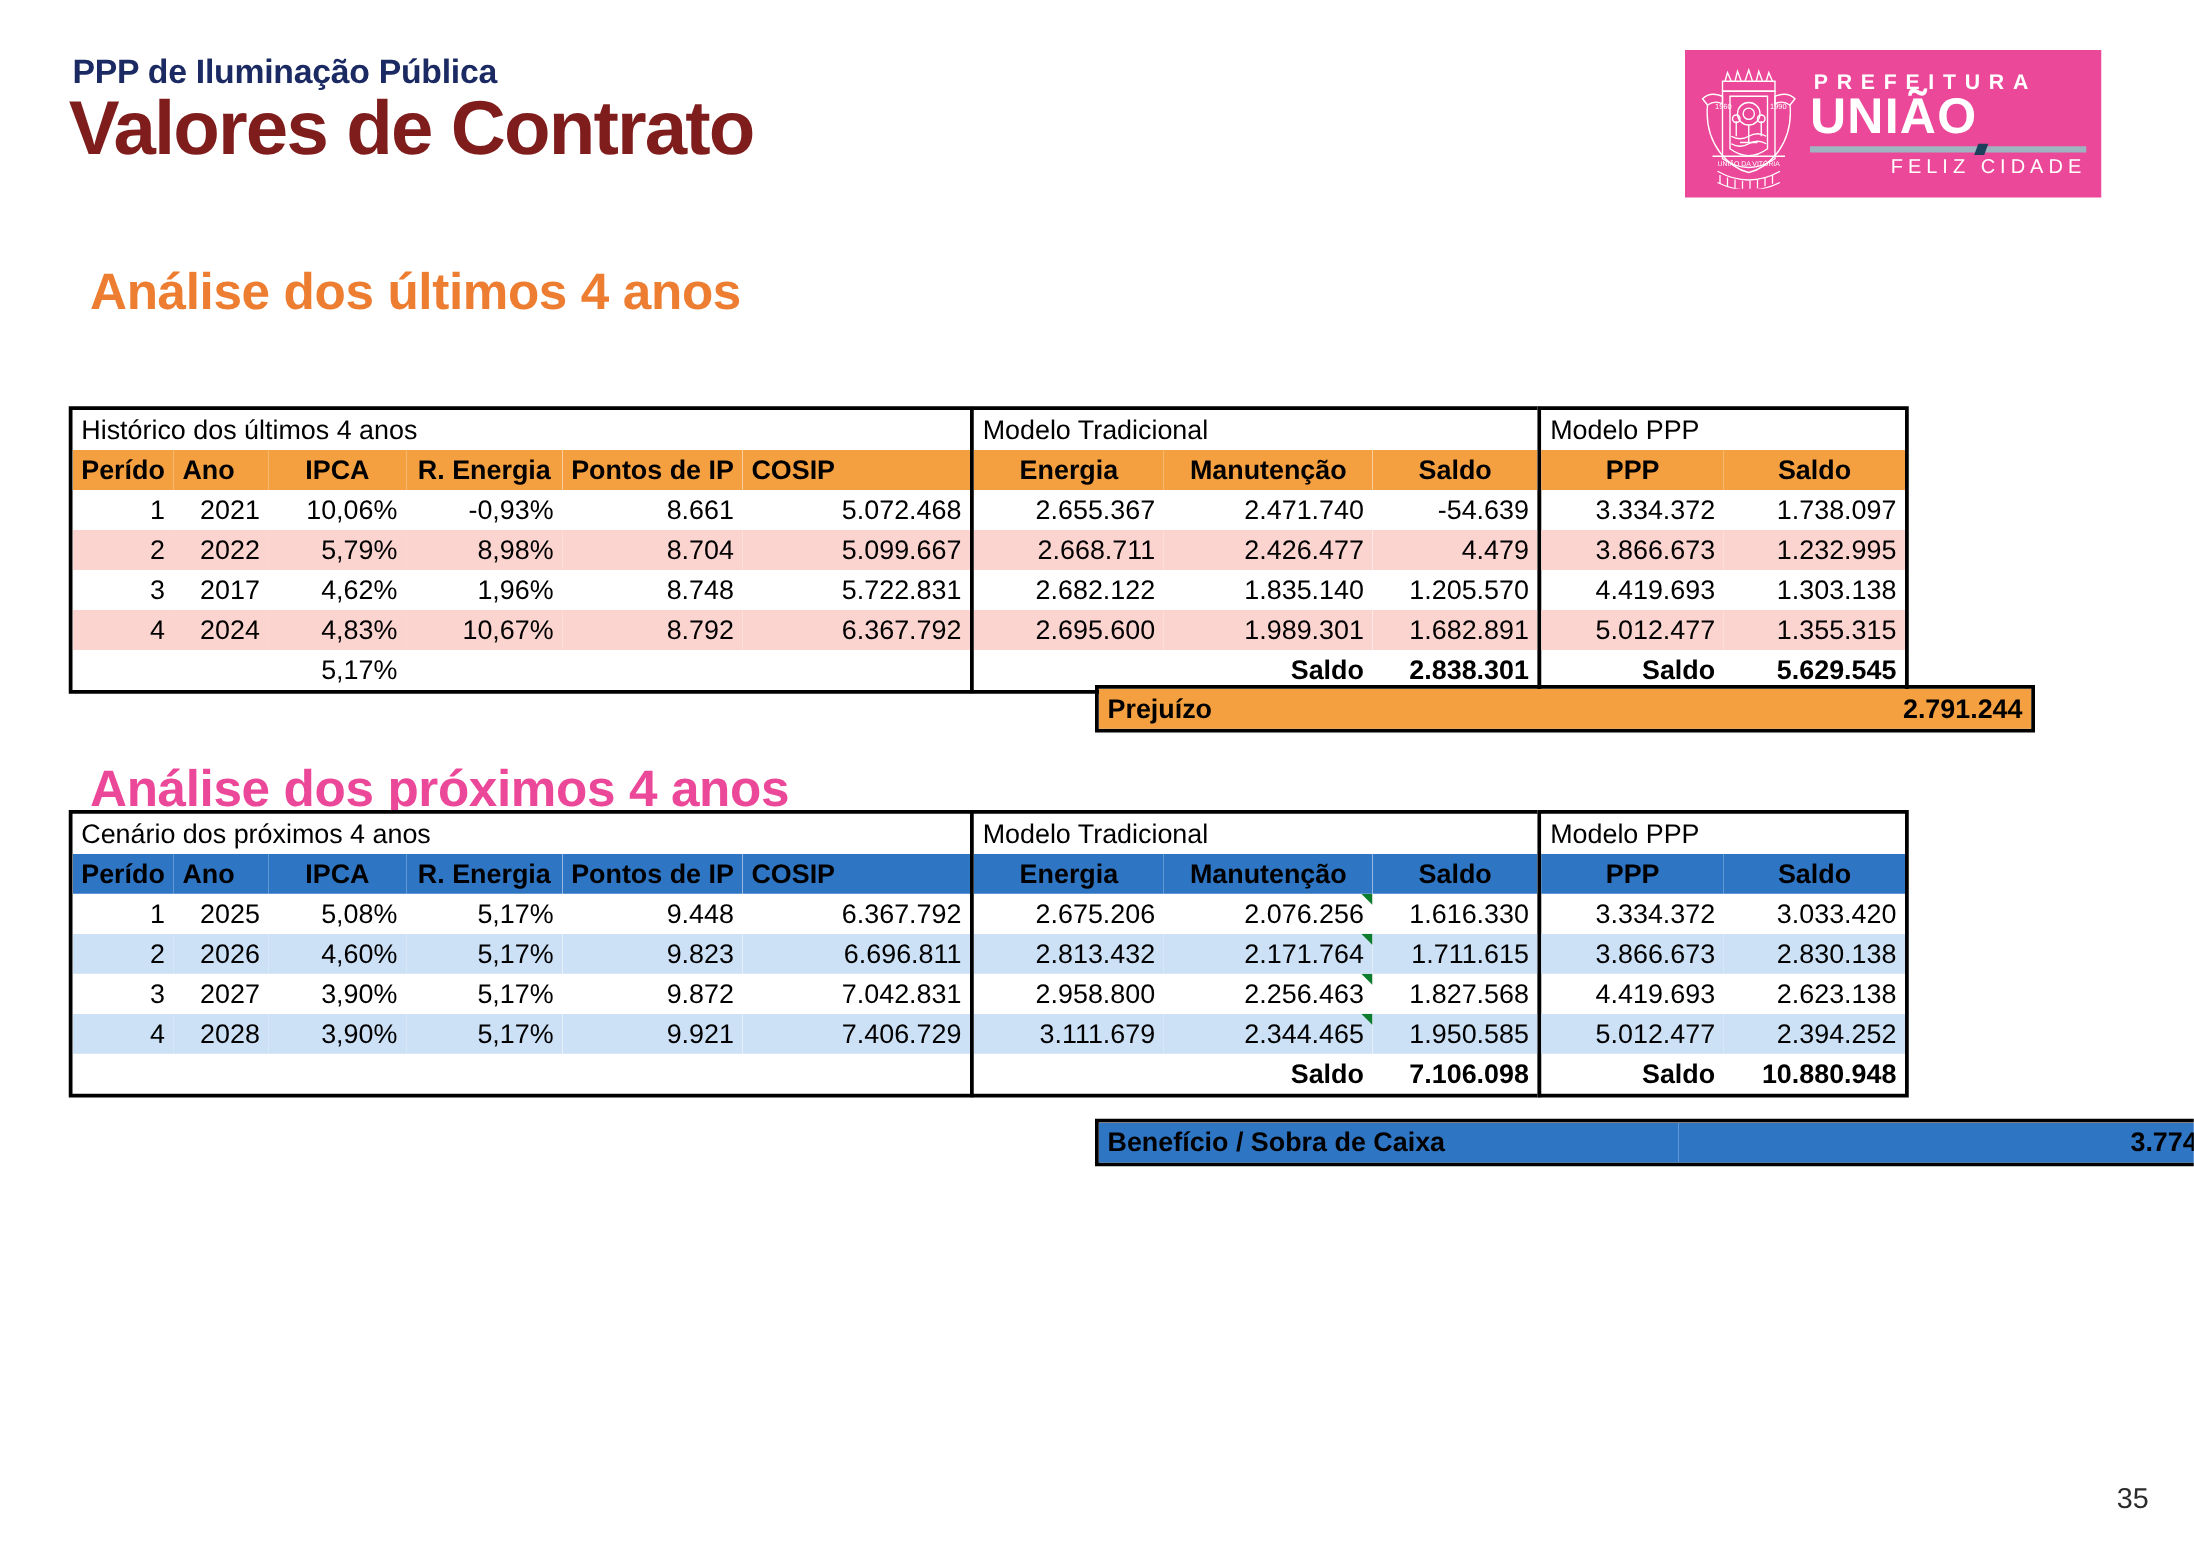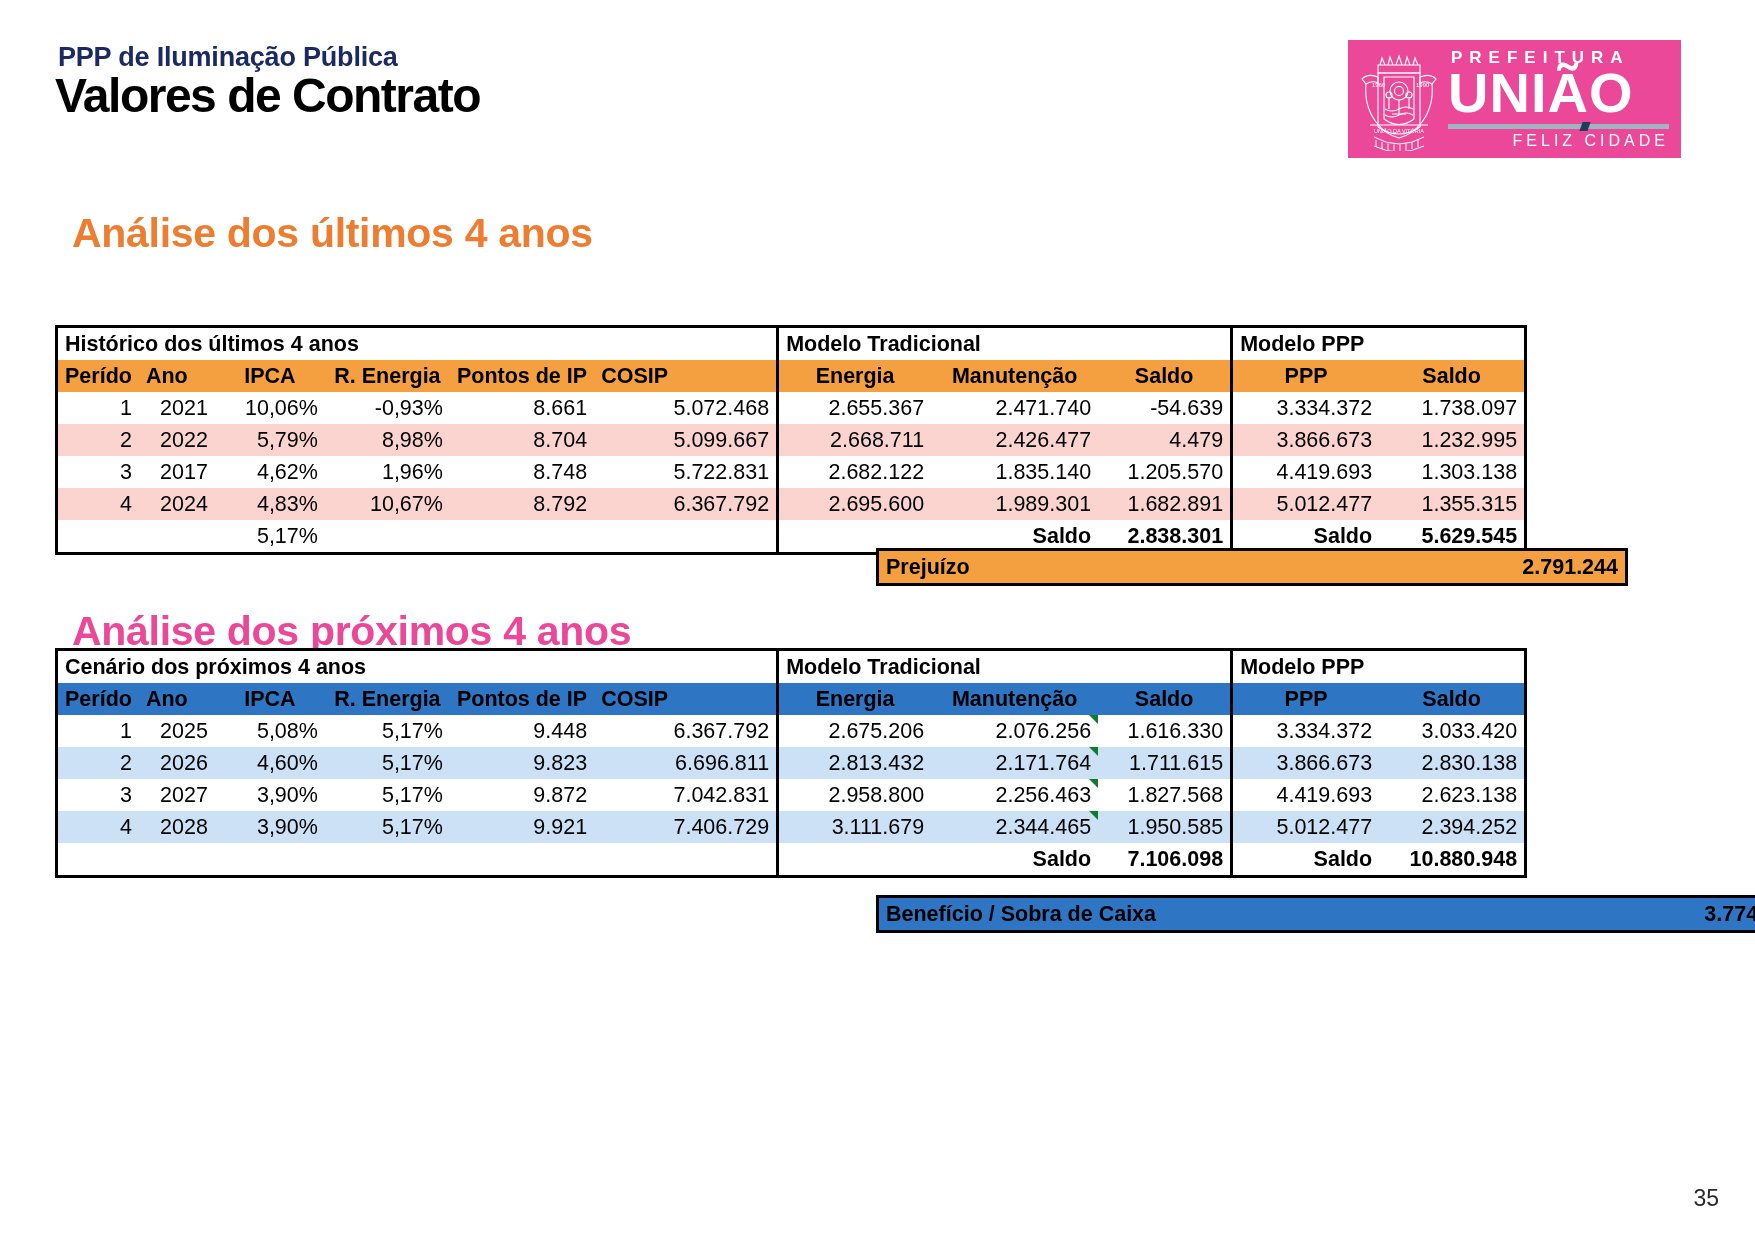--- a/index.html
+++ b/index.html
@@ -12,39 +12,39 @@
   .slide { position: relative; width: 1755px; height: 1240px; background:#fff; }
 
   
   .kicker {
     position: absolute; left: 58px; top: 42px;
     font-size: 27px; font-weight: bold; color: #1b2a63;
     letter-spacing: -0.2px;
   }
   .title {
     position: absolute; left: 55px; top: 72px;
-    font-size: 48px; font-weight: bold; color: #000000;
+    font-size: 61px; font-weight: bold; color: #7f1d1d;
     letter-spacing: -1.5px; line-height: 1.0;
   }
 
   
   .logo {
     position: absolute; left: 1348px; top: 40px;
     width: 333px; height: 118px;
     background: #ec4899;
     display: flex; align-items: center;
   }
   .crest { width: 90px; height: 104px; margin-left: 6px; flex: none; }
   .logo-txt { flex: 1; padding-right: 12px; padding-left: 4px; }
   .logo-pref {
     color: #ffffff; font-size: 17px; letter-spacing: 7px;
     font-weight: bold; text-align: left; padding-left: 3px;
   }
   .logo-uniao {
-    color: #ffffff; font-size: 56px; font-weight: bold;
+    color: #ffffff; font-size: 40px; font-weight: bold;
     letter-spacing: 1px; line-height: 0.95; margin-top: -2px;
   }
   .logo-rule {
     height: 5px; background: #9fb3c0; margin: 5px 0 3px 0;
     position: relative;
   }
   .logo-rule::after{
     content:""; position:absolute; left:60%; top:-2px; width:8px;height:9px;
     background:#1c405c; transform: skewX(-20deg);
   }
@@ -68,21 +68,21 @@
 
   table.grid { border-collapse: collapse; table-layout: fixed; }
   table.grid td {
     height: 32px; padding: 0 7px;
     font-size: 21.5px; color: #000;
     white-space: nowrap; overflow: hidden;
     font-family: "Liberation Sans", sans-serif;
   }
   .blk { border: 3px solid #000; background:#fff; }
 
-  .cap { font-weight: bold; font-size: 21.5px; text-align: left; background:#fff;}
+  .cap { font-weight: normal; font-size: 21.5px; text-align: left; background:#fff;}
   .hdr { color: #ffffff; font-weight: bold; }
   .o .hdr { background: #F4A040; }
   .b .hdr { background: #2E75C4; }
   .o .alt { background: #FBD4D0; }
   .b .alt { background: #CCE0F6; }
   .num { text-align: right; }
   .ctr { text-align: center; }
   .neg { color: #FF0000; }
   .totlbl { text-align: right; font-weight: bold; }
   .totval { text-align: right; font-weight: bold; }

